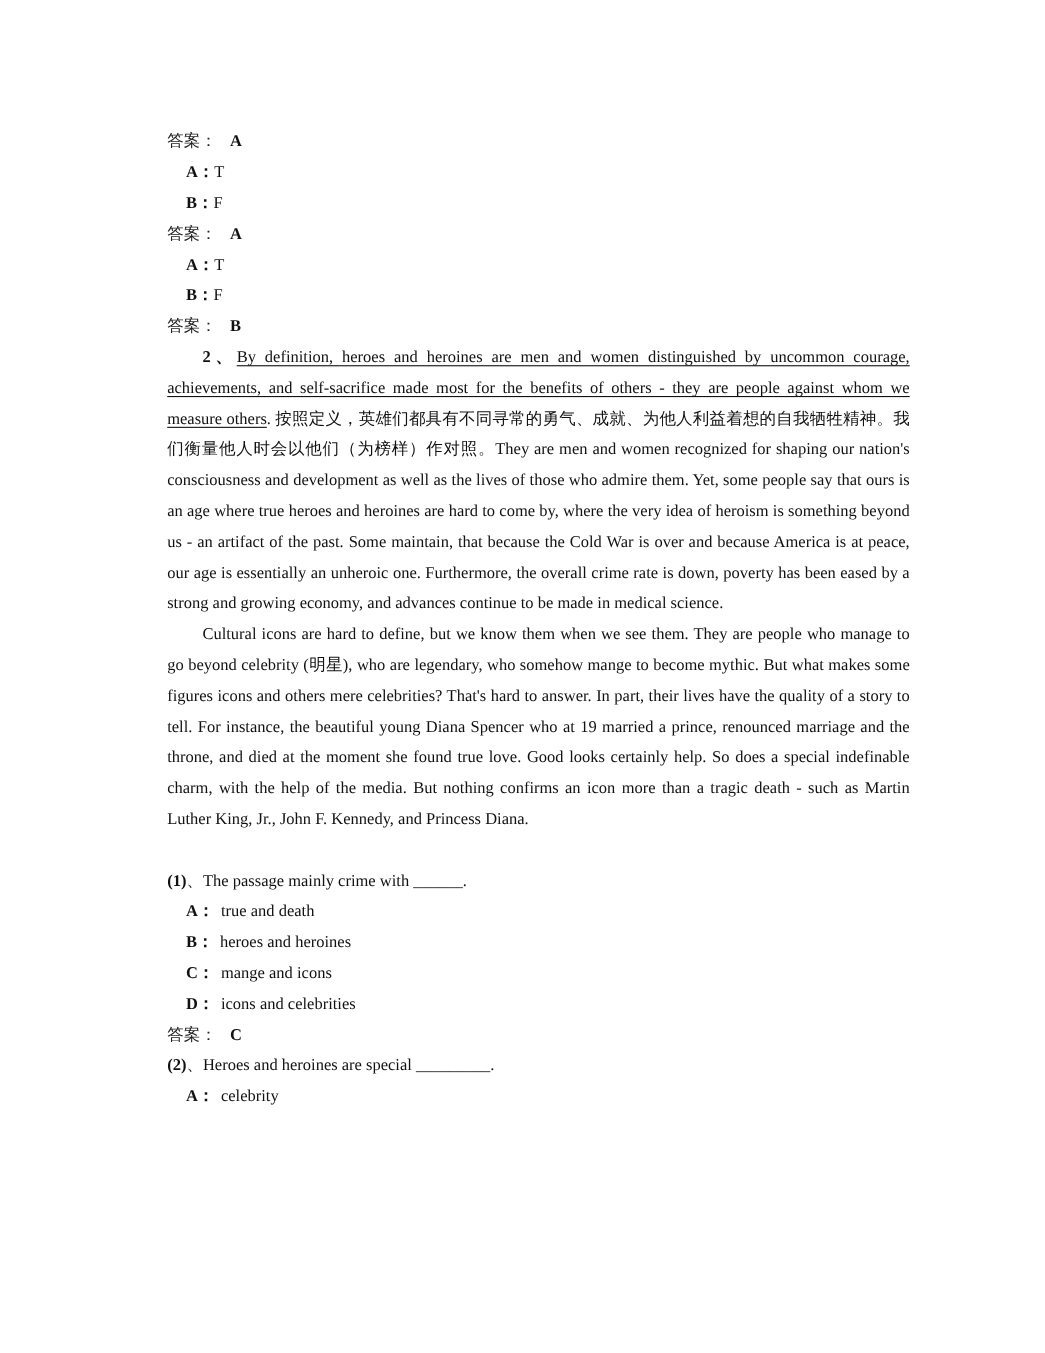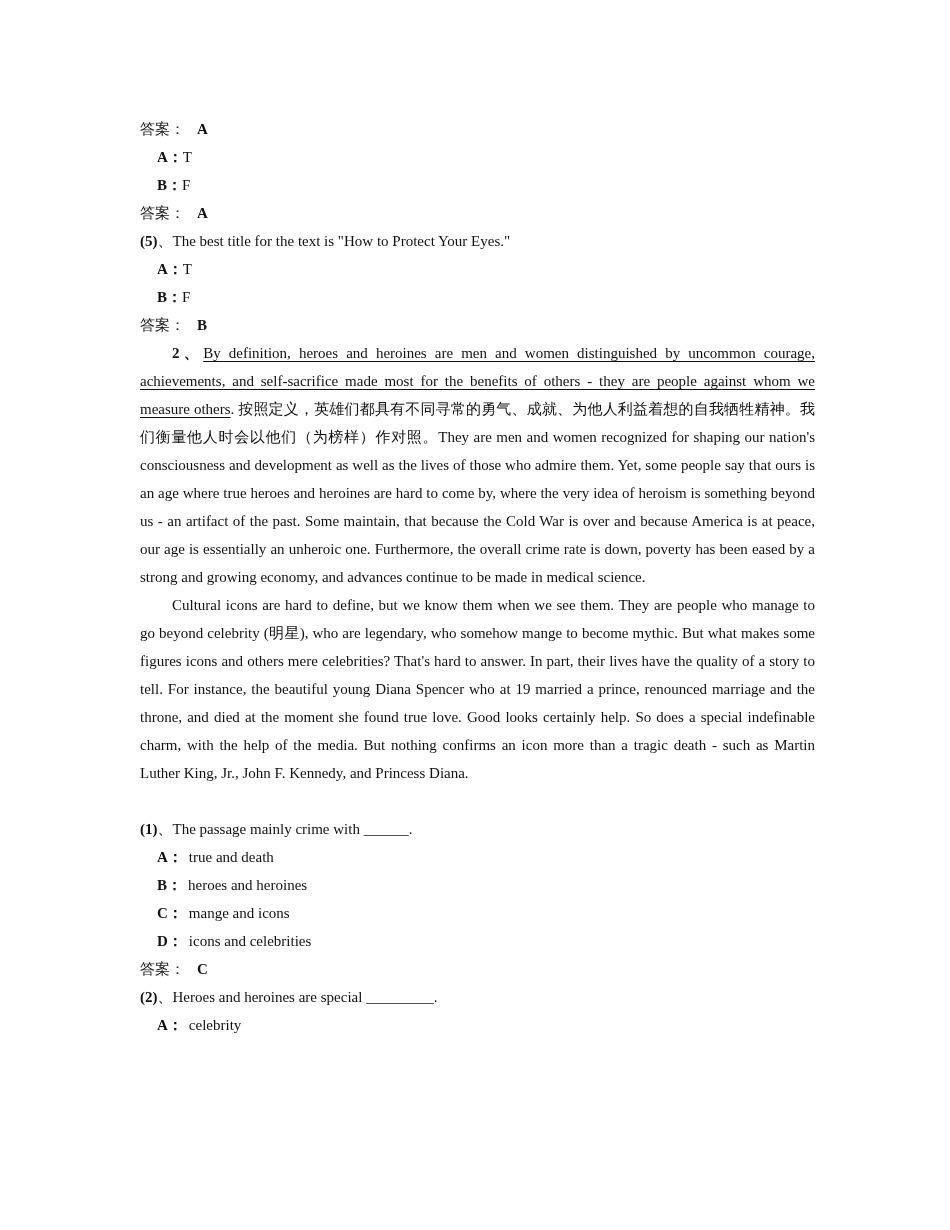--- a/index.html
+++ b/index.html
@@ -1,18 +1,18 @@
 <!DOCTYPE html>
 <html><head>
 <meta charset="utf-8">
 <style>
   html, body { margin: 0; padding: 0; background: #ffffff; }
   body { width: 950px; height: 1230px; position: relative; overflow: hidden;
          font-family: "Liberation Serif", "DejaVu Serif", serif; color: #111; }
-  .page { position: absolute; left: 140px; top: 115px; width: 675px; }
+  .page { position: absolute; left: 152px; top: 115px; width: 675px; }
   .line { font-size: 15px; line-height: 28px; height: 28px; white-space: nowrap; }
   .ans-label { color: #222; }
   .ans-val { font-weight: bold; margin-left: 12px; }
   .qnum { font-weight: bold; }
   .opt { padding-left: 17px; }
   .opt-key { font-weight: bold; }
   .opt-text { margin-left: 6px; }
   .para { font-size: 15px; line-height: 28px; text-align: justify; text-indent: 32px; margin: 0; }
   .para .num { font-weight: bold; }
   .para u { text-decoration: underline; text-underline-offset: 3px; }
@@ -30,23 +30,20 @@
   <div class="line opt">
     <span class="opt-key">A</span><span class="opt-key">：</span><span>T</span>
   </div>
   <div class="line opt">
     <span class="opt-key">B</span><span class="opt-key">：</span><span>F</span>
   </div>
   <div class="line">
     <span class="ans-label">答案：</span><span class="ans-val">A</span>
   </div>
 
-  <div class="line">
-    <span class="qnum">(5)</span><span>、</span><span>The best title for the text is "How to Protect Your Eyes."</span>
-  </div>
   <div class="line opt">
     <span class="opt-key">A</span><span class="opt-key">：</span><span>T</span>
   </div>
   <div class="line opt">
     <span class="opt-key">B</span><span class="opt-key">：</span><span>F</span>
   </div>
   <div class="line">
     <span class="ans-label">答案：</span><span class="ans-val">B</span>
   </div>
 

